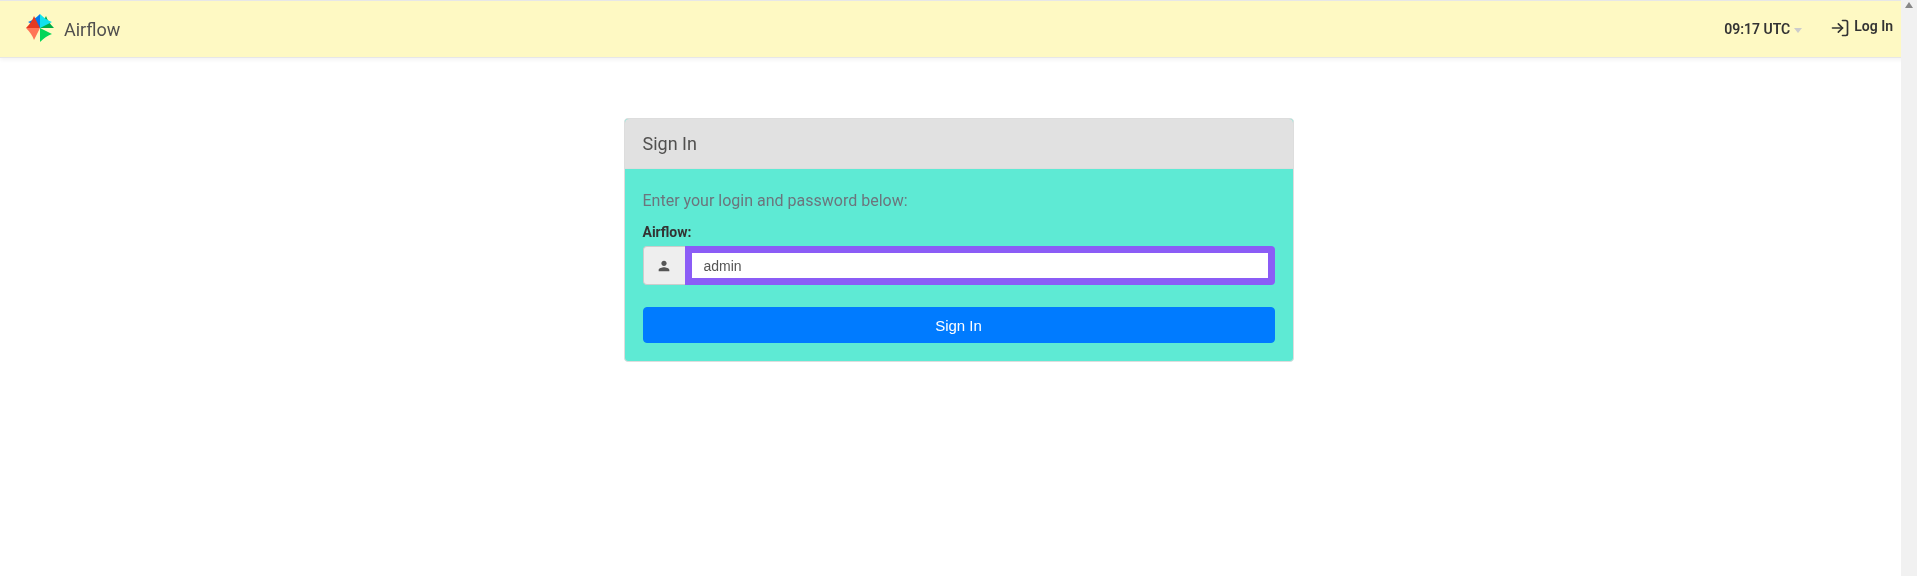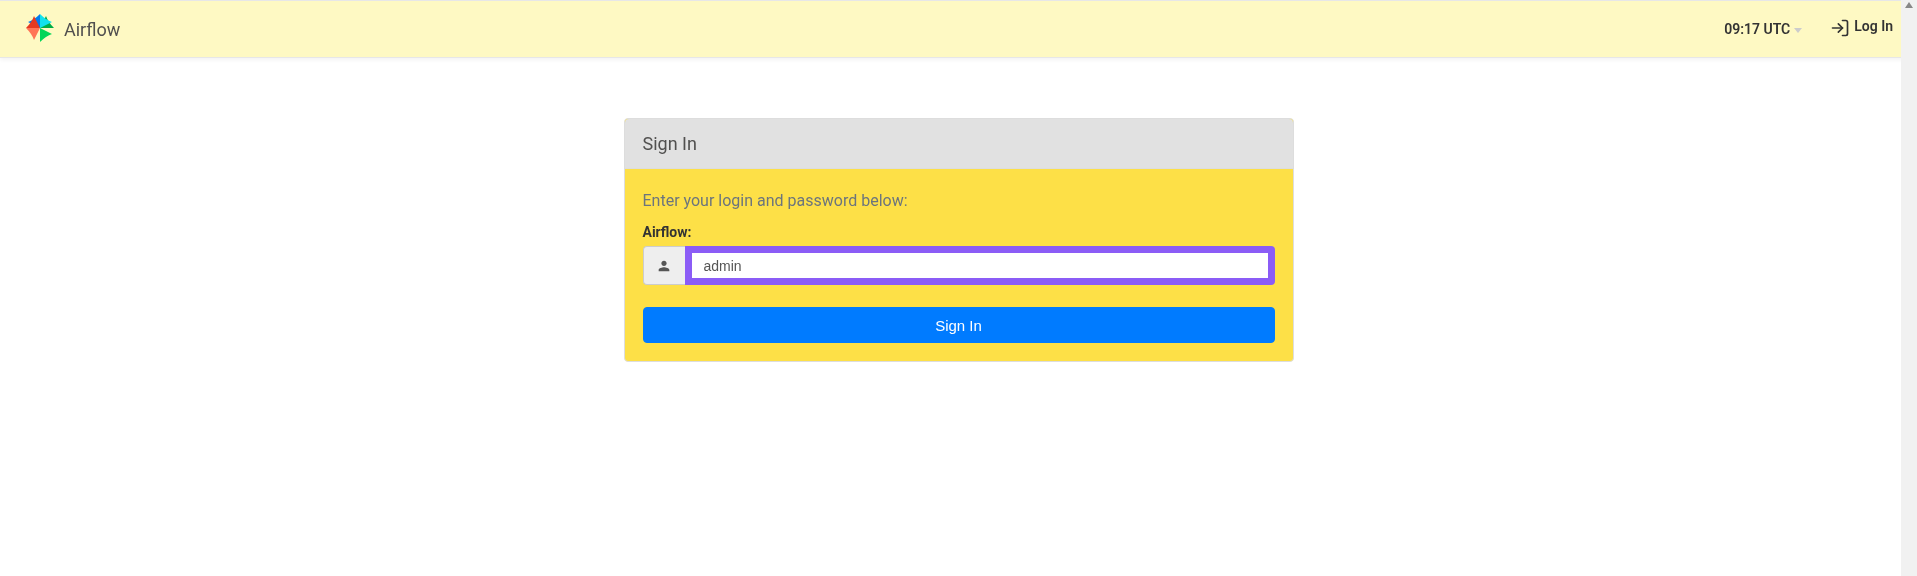--- a/index.html
+++ b/index.html
@@ -68,21 +68,21 @@
       height: 20px;
     }
     .container {
       max-width: 700px;
       margin: 60px auto 0;
       padding: 0 15px;
     }
     .panel {
       border: 1px solid #ddd;
       border-radius: 4px;
-      background: #fde047;
+      background: #5eead4;
     }
     .panel-heading {
       background: #e1e1e1;
       padding: 14px 18px;
       border-bottom: 1px solid #ddd;
       border-top-left-radius: 4px;
       border-top-right-radius: 4px;
     }
     .panel-title {
       font-size: 18px;

